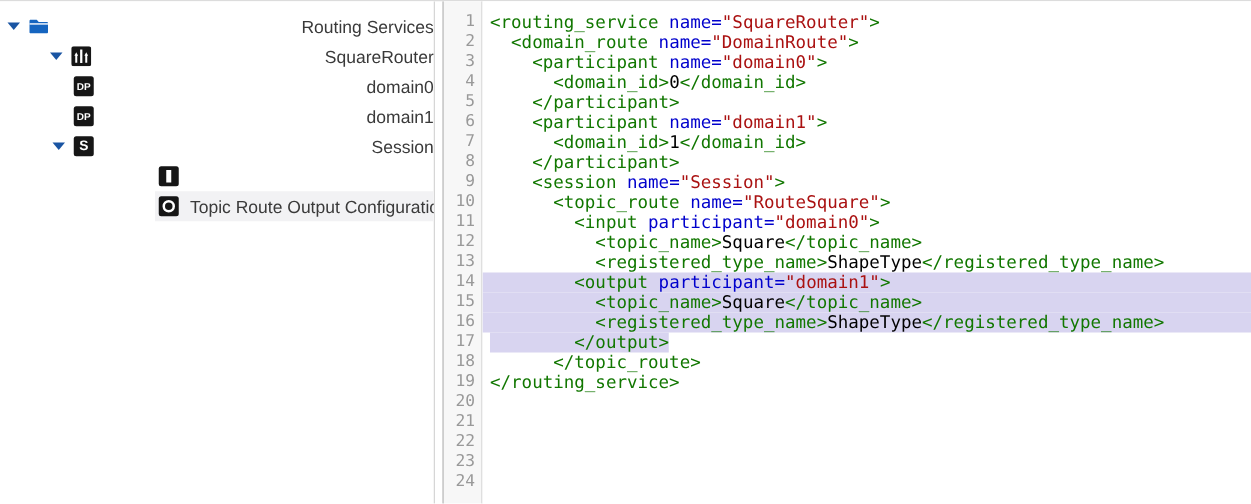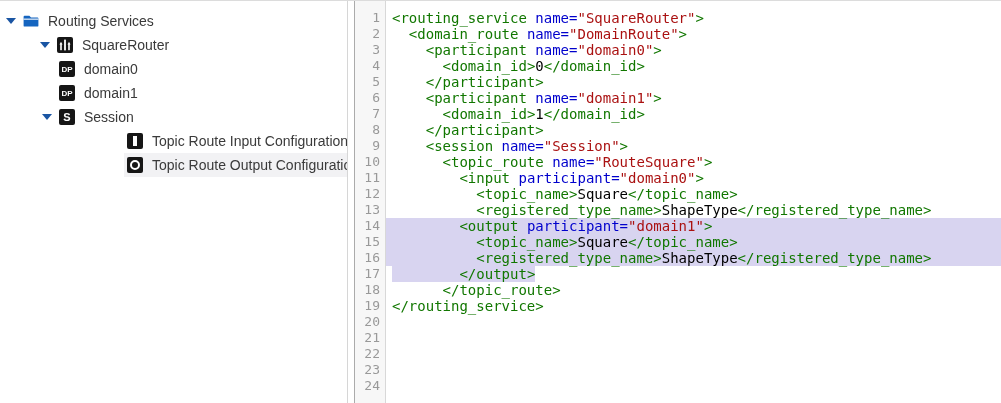--- a/index.html
+++ b/index.html
@@ -10,21 +10,21 @@
   
   #tree{position:absolute;left:0;top:0;bottom:0;width:348px;box-sizing:border-box;
         border-right:1px solid #d6d6d6;padding-top:8px;overflow:hidden;background:#fff;}
   .trow{display:flex;align-items:center;height:24px;cursor:pointer;}
   .lvl0{padding-left:6px}.lvl1{padding-left:40px}.lvl2{padding-left:43px}
   .lvl3{padding-left:42px}.lvl4{padding-left:94px}.lvl5{padding-left:110px}
   .expander{width:0;height:0;border-left:5px solid transparent;border-right:5px solid transparent;
             border-top:6px solid var(--expander,#1a55a3);margin-right:7px;flex:none;}
   .spacer{width:17px;flex:none;}
   .row-body{display:flex;align-items:center;flex:1;height:100%;min-width:0;
-            padding-left:3px;margin-left:-3px;}
+            padding-left:3px;margin-left:-3px;justify-content:space-between;}
   .trow.selected .row-body{background:var(--selrow,#f2f2f4);}
   .t-icon{width:16px;height:16px;border-radius:2px;background:var(--badge,#161616);color:#fff;
           display:flex;align-items:center;justify-content:center;font-weight:700;font-size:8px;
           flex:none;margin-right:9px;letter-spacing:0;}
   .t-icon.folder,.t-icon.router{background:transparent;border-radius:0;}
   .t-icon.session{font-size:11px;}
   .t-icon svg{display:block;width:16px;height:16px;}
   .iobar{width:4px;height:10px;background:#fff;}
   .ioring{width:10px;height:10px;border:2px solid #fff;border-radius:50%;box-sizing:border-box;}
   .t-label{font-size:14px;color:#3a3a3a;white-space:nowrap;}
@@ -100,21 +100,20 @@
           <span class="t-icon session">S</span>
           <span class="t-label">Session</span>
         </div>
       </div>
       <div class="trow lvl5">
         <span class="spacer"></span>
         <div class="row-body">
           <span class="t-icon input">
             <span class="iobar"></span>
           </span>
-          <span class="t-label">Topic Route Input Configuration</span>
         </div>
       </div>
       <div class="trow lvl5 selected">
         <span class="spacer"></span>
         <div class="row-body">
           <span class="t-icon output">
             <span class="ioring"></span>
           </span>
           <span class="t-label">Topic Route Output Configuration</span>
         </div>

